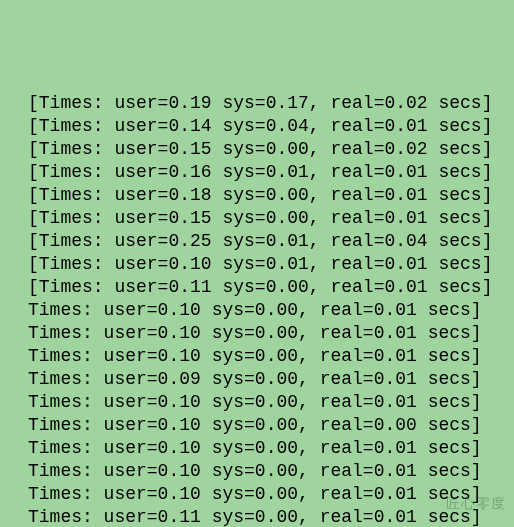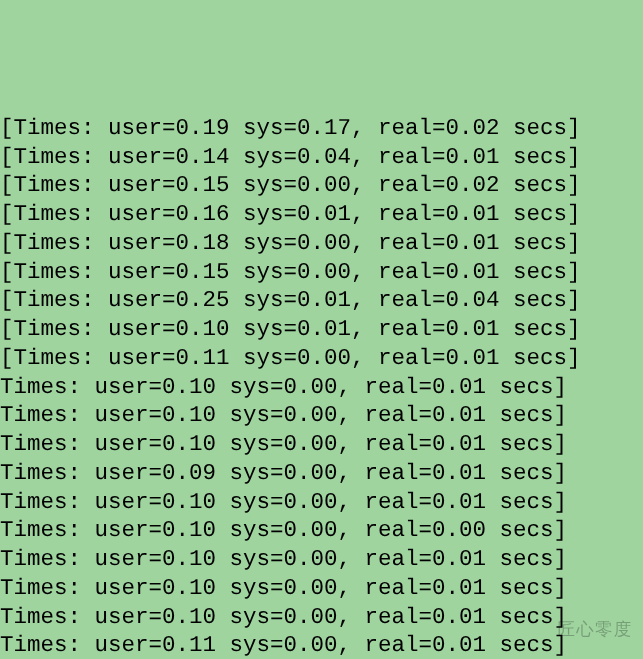--- a/index.html
+++ b/index.html
@@ -10,20 +10,21 @@
       font-size: 18px;
       line-height: 23px;
       color: #000;
       width: 514px;
       height: 527px;
       overflow: hidden;
       white-space: pre;
     }
     .line {
       display: block;
+      margin-left: 28px;
     }
     .watermark {
       position: absolute;
       right: 8px;
       bottom: 12px;
       font-family: sans-serif;
       font-size: 14px;
       color: rgba(0,0,0,0.25);
       pointer-events: none;
       letter-spacing: 1px;

